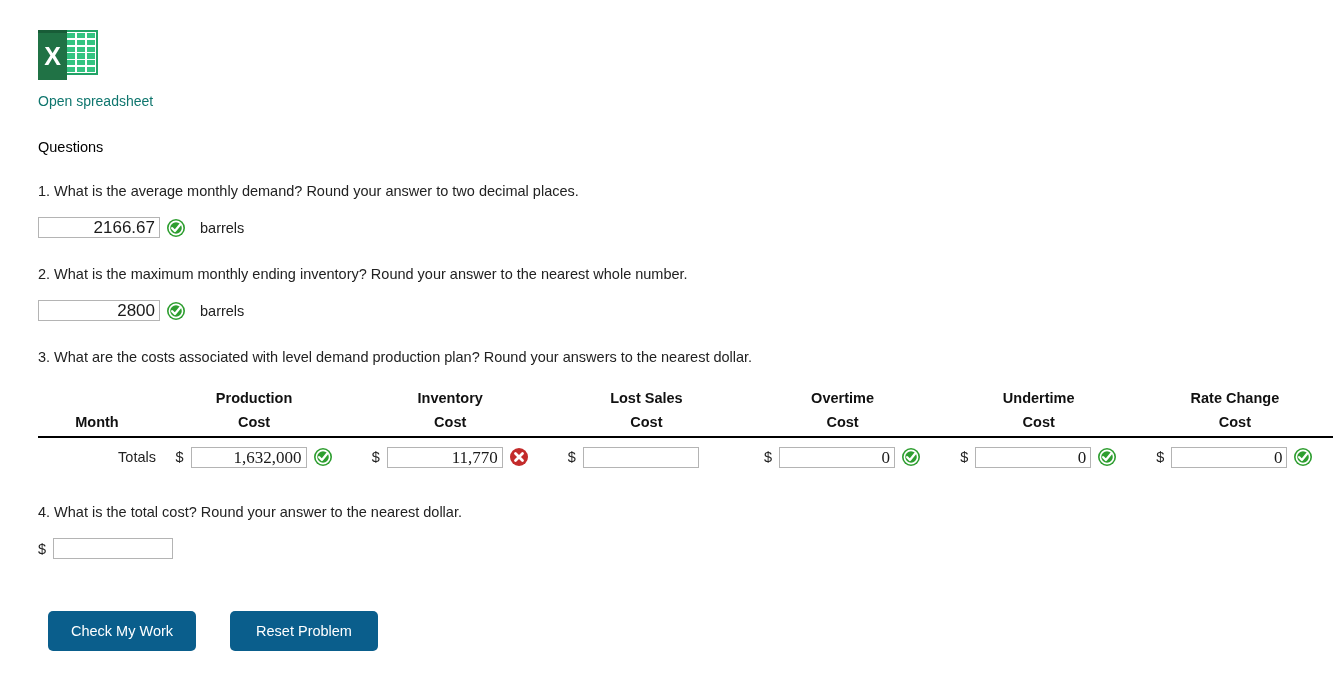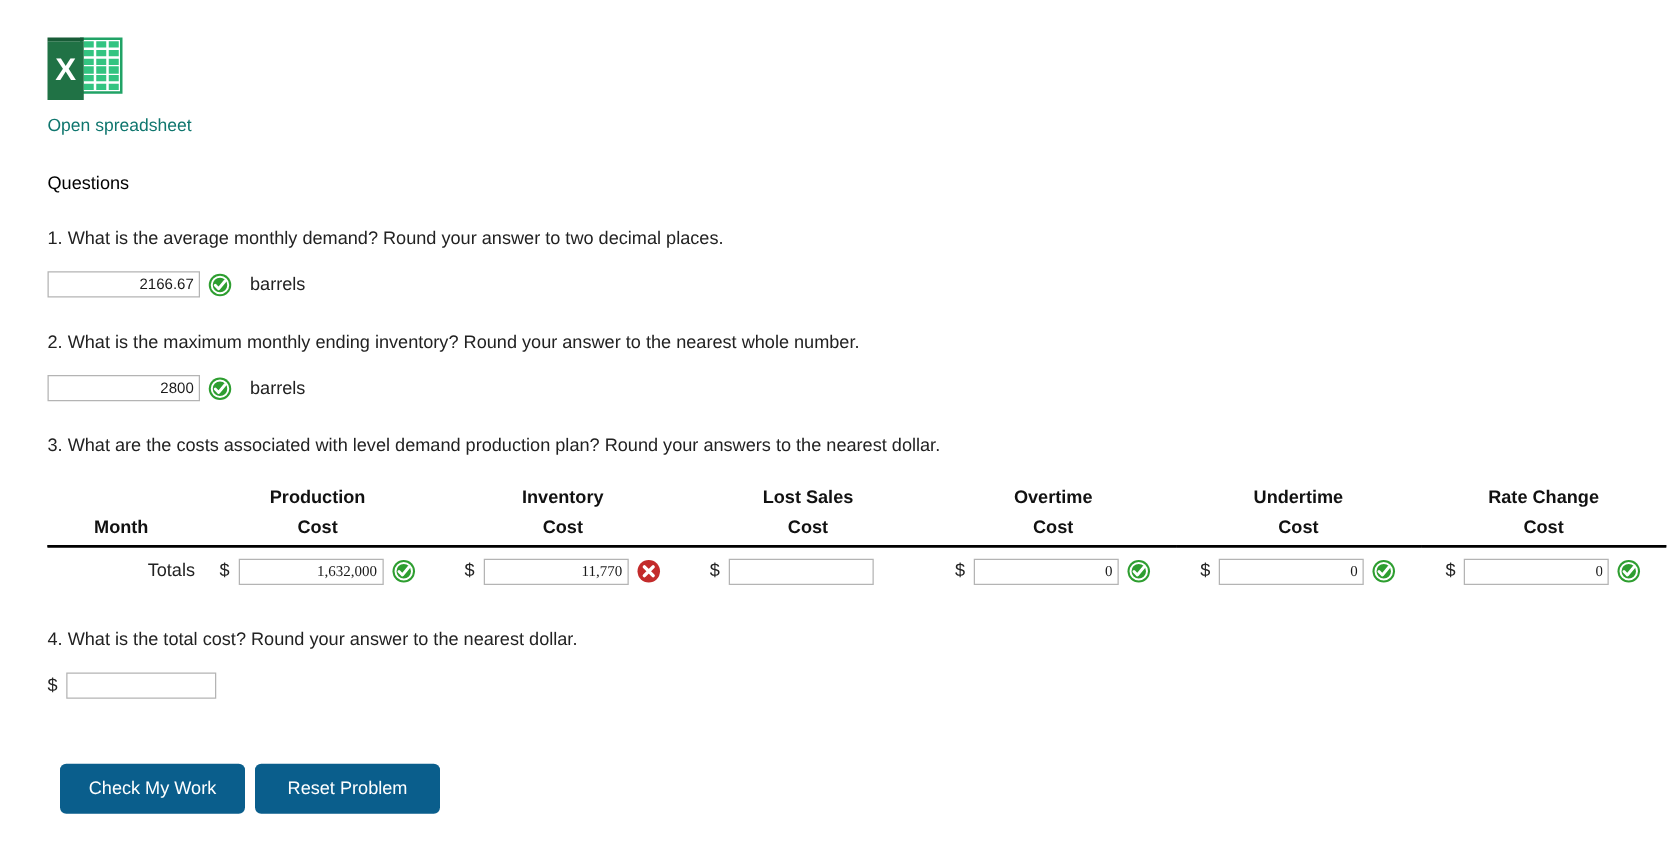--- a/index.html
+++ b/index.html
@@ -100,21 +100,21 @@
     display: flex;
     align-items: center;
     margin-top: 18px;
   }
   .txtbox {
     border: 1px solid #b4b4b4;
     background: #ffffff;
     height: 21px;
     line-height: 21px;
     font-family: "Liberation Sans", sans-serif;
-    font-size: 12px;
+    font-size: 17px;
     color: #1a1a1a;
     text-align: right;
     padding: 0 4px;
     box-sizing: border-box;
   }
   .w-small { width: 122px; }
   .w-cell  { width: 116px; font-family: Liberation Serif, serif; }
   .w-total { width: 120px; }
 
   .unit {
@@ -175,21 +175,21 @@
   .cellwrap {
     display: flex;
     align-items: center;
     justify-content: center;
   }
 
   
   .btn-row {
     margin-top: 52px;
     display: flex;
-    gap: 8px;
+    gap: 34px;
     padding-left: 10px;
   }
   .btn {
     background: #0a5e8c;
     color: #ffffff;
     border: none;
     border-radius: 5px;
     font-family: "Liberation Sans", sans-serif;
     font-size: 14.5px;
     height: 40px;

